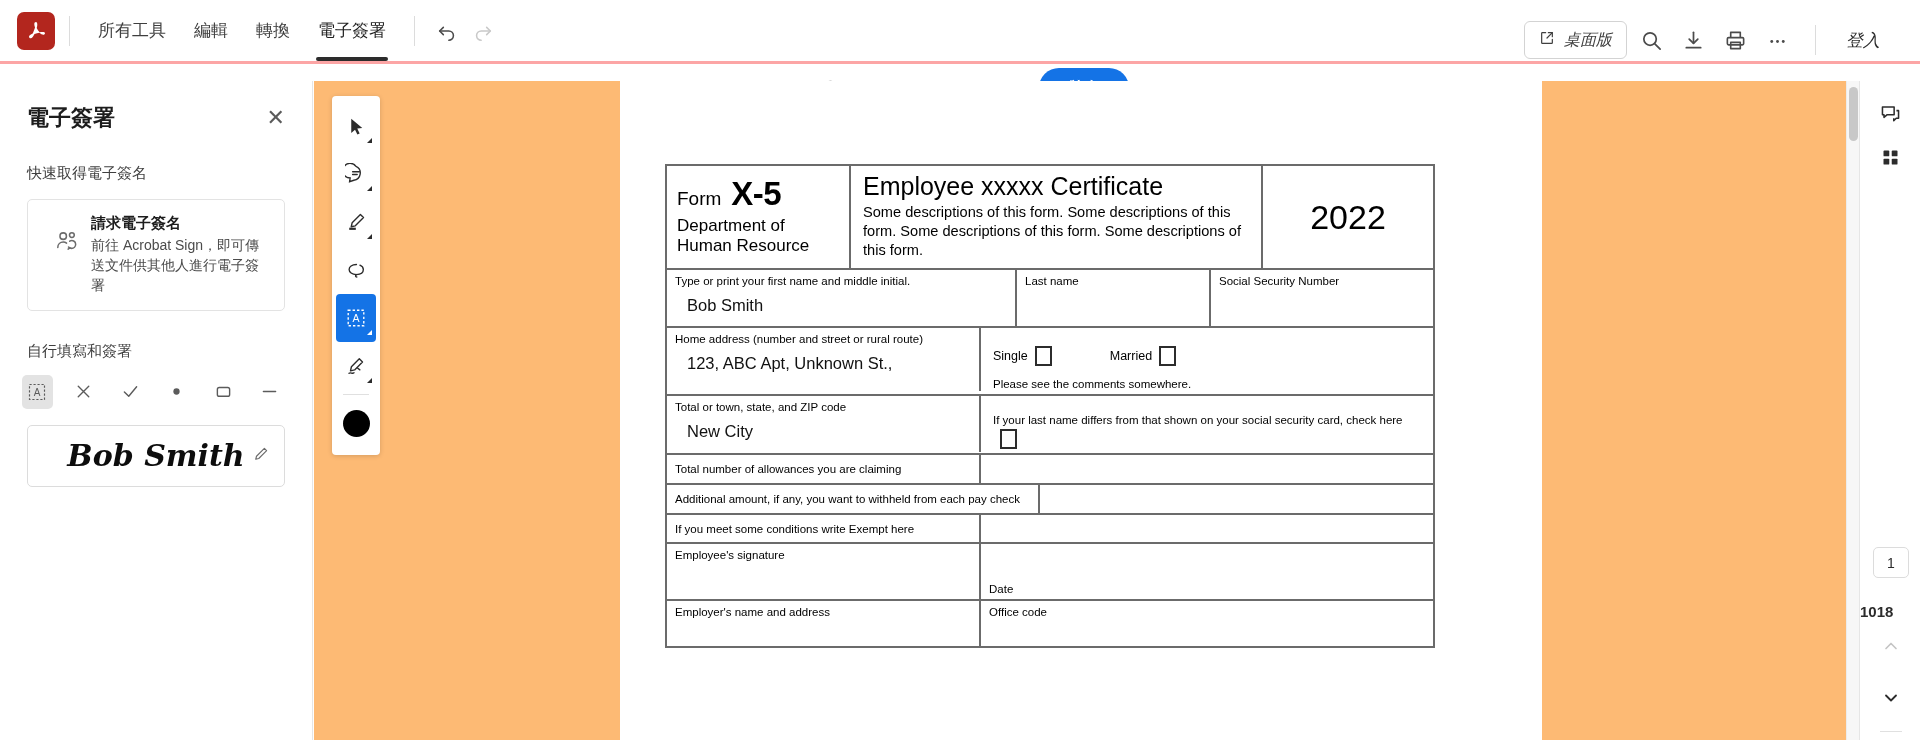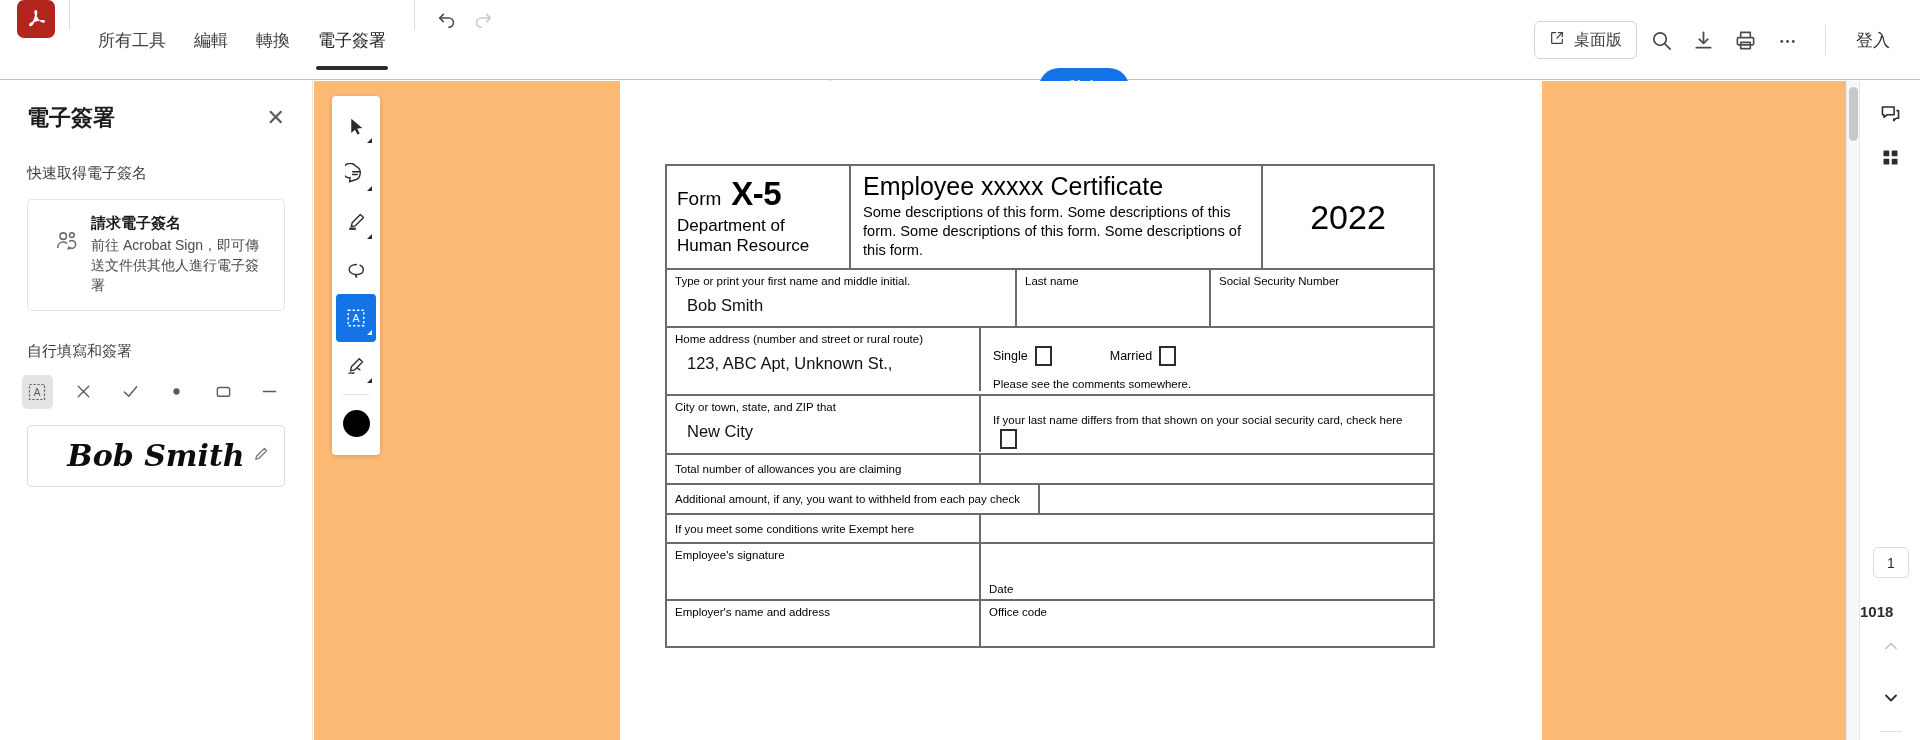--- a/index.html
+++ b/index.html
@@ -6,24 +6,24 @@
   html, body {
     width: 1920px; height: 740px;
     font-family: "Liberation Sans", sans-serif;
     background: #ffffff;
     overflow: hidden;
   }
 
   
   .topbar {
     position: absolute; top: 0; left: 0;
-    width: 1920px; height: 80px;
+    width: 1920px; height: 64px;
     background: #fff;
-    border-bottom: 1px solid #fca5a5;
-    display: flex; 
+    border-bottom: 3px solid #fca5a5;
+    display: flex; align-items: center;
   }
   .acrobat-logo {
     width: 38px; height: 38px; margin-left: 17px;
     background: #b3261e; border-radius: 7px;
     display: flex; align-items: center; justify-content: center;
     color: #fff; font-size: 23px; font-weight: bold;
     font-family: "Liberation Serif", serif;
     line-height: 1;
   }
   .tb-sep {
@@ -59,22 +59,22 @@
   .save-btn {
     margin-left: 16px;
     background: #1473e6; color: #fff;
     border: none; border-radius: 20px;
     height: 40px; padding: 0 28px;
     font-size: 17px; font-family: "Liberation Sans", sans-serif;
     cursor: pointer; font-weight: bold;
   }
 
   .tb-right {
-    position: absolute; right: 20px; top: 0; height: 80px;
-    display: flex; align-items: center; gap: 6px;
+    position: absolute; right: 30px; top: 0; height: 80px;
+    display: flex; align-items: center; gap: 6px; font-style: italic;
   }
   .desktop-btn {
     display: flex; align-items: center; gap: 9px;
     border: 1px solid #d3d3d3; border-radius: 6px;
     height: 38px; padding: 0 14px; cursor: pointer;
     font-size: 16px; color: #3f3f3f; background: #fff;
   }
   .signin-btn {
     font-size: 17px; color: #2c2c2c; cursor: pointer;
     padding: 0 10px; white-space: nowrap;
@@ -475,21 +475,21 @@
             <span class="sp"></span>
             <span>Married</span>
             <span class="chk"></span>
           </div>
           <div class="comments-line">Please see the comments somewhere.</div>
         </div>
       </div>
 
       <div class="frow">
         <div class="fcell" style="width:314px;height:56px">
-          <div class="flabel">City or town, state, and ZIP that</div>
+          <div class="flabel">Total or town, state, and ZIP code</div>
           <div class="fvalue">New City</div>
         </div>
         <div class="fcell" style="flex:1;padding-left:12px">
           <div class="lastname-note">
             <span>If your last name differs from that shown on your social security card, check here</span><span class="chk"></span>
           </div>
         </div>
       </div>
 
       <div class="frow">

